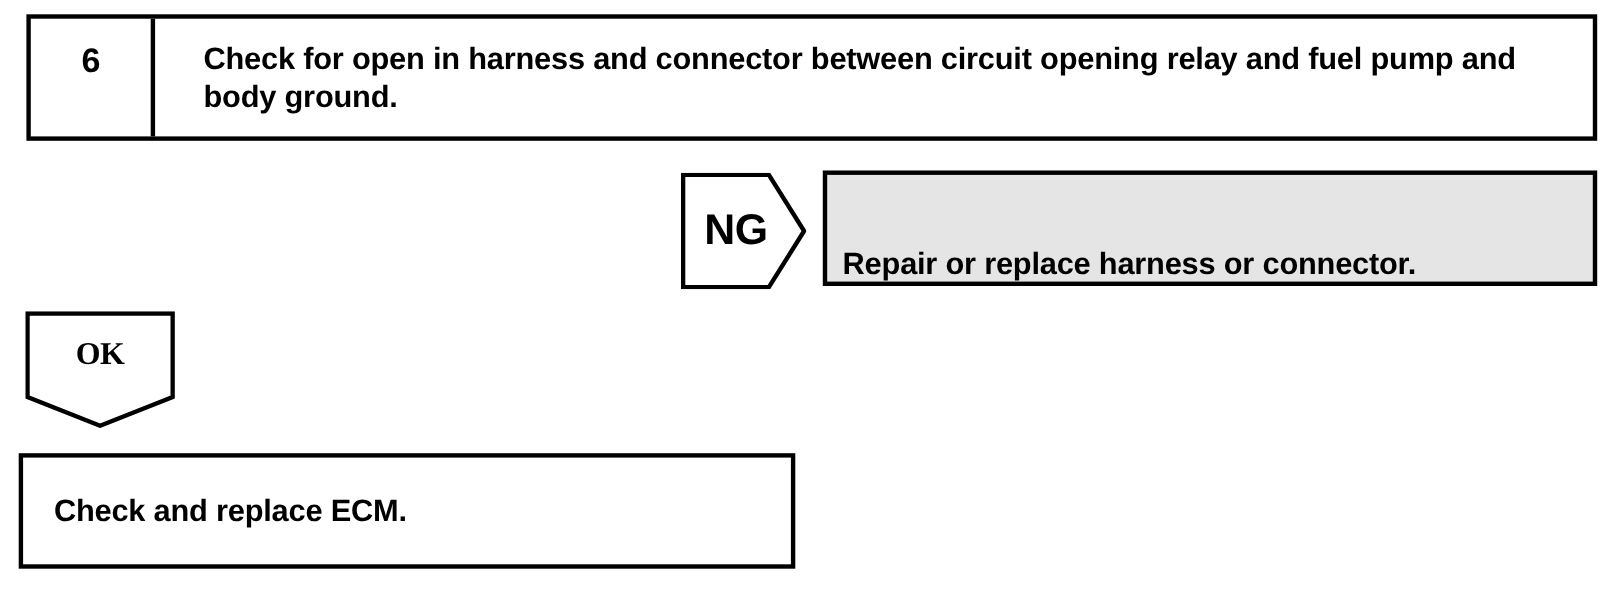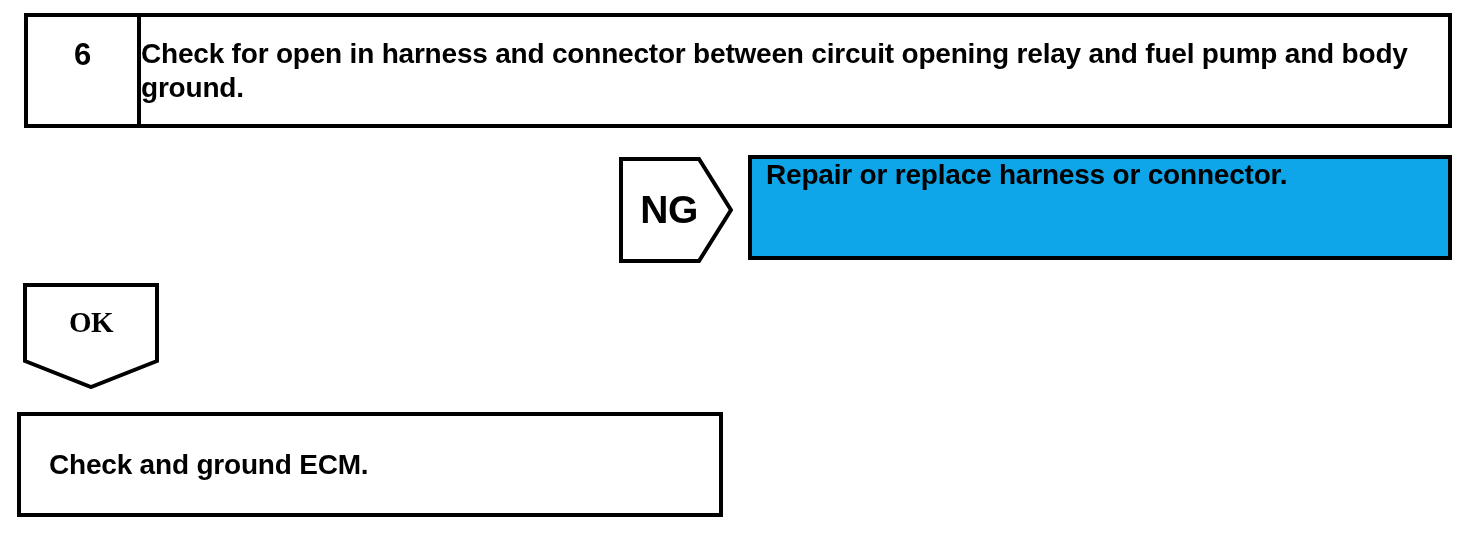--- a/index.html
+++ b/index.html
@@ -39,24 +39,26 @@
     align-items: flex-start;
     padding-top: 20px;
     font-size: 31px;
     letter-spacing: -0.3px;
   }
   .step-text-cell {
     flex: 1;
     display: flex;
     flex-direction: column;
     justify-content: center;
+    padding-left: 12px;
     padding-right: 20px;
     font-size: 28px;
     line-height: 34px;
     letter-spacing: -0.2px;
+    margin-left: 32px;
   }
 
   
   .ng-arrow {
     position: absolute;
     left: 619px;
     top: 157px;
     width: 114px;
     height: 106px;
   }
@@ -77,26 +79,26 @@
   
   .ng-action-box {
     position: absolute;
     left: 748px;
     top: 155px;
     width: 704px;
     height: 105px;
     border: 4px solid #000000;
     box-sizing: border-box;
     display: flex;
-    align-items: flex-start;
+    align-items: flex-end;
     padding-left: 14px;
     padding-right: 10px;
     font-size: 28px;
     letter-spacing: -0.2px;
-    background: #0ea5e9;
+    background: #e5e5e5;
   }
 
   
   .ok-arrow {
     position: absolute;
     left: 23px;
     top: 283px;
     width: 136px;
     height: 106px;
   }
@@ -162,16 +164,16 @@
   </div>
 
   <div class="ok-arrow">
     <svg width="136" height="106" viewBox="0 0 136 106">
       <polygon class="shape-stroke" points="2,2 134,2 134,78 68,104 2,78"></polygon>
     </svg>
     <span class="arrow-label">OK</span>
   </div>
 
   <div class="ok-action-box">
-    <span>Check and ground ECM.</span>
+    <span>Check and replace ECM.</span>
   </div>
 
 </div>
 
 </body></html>

